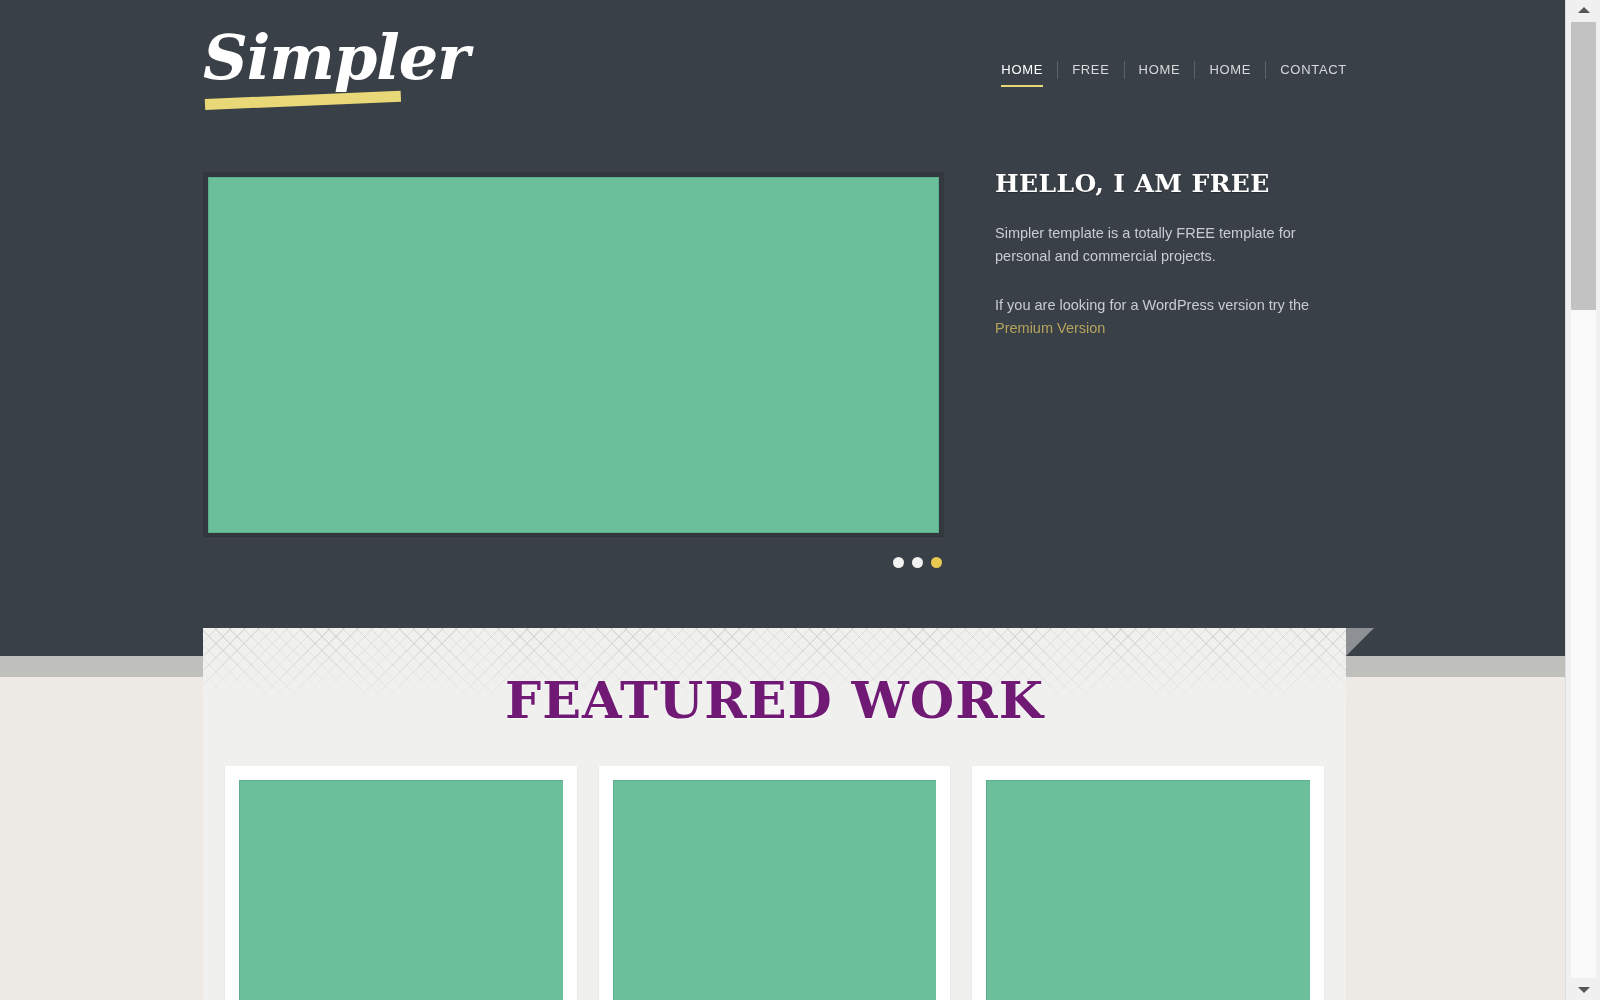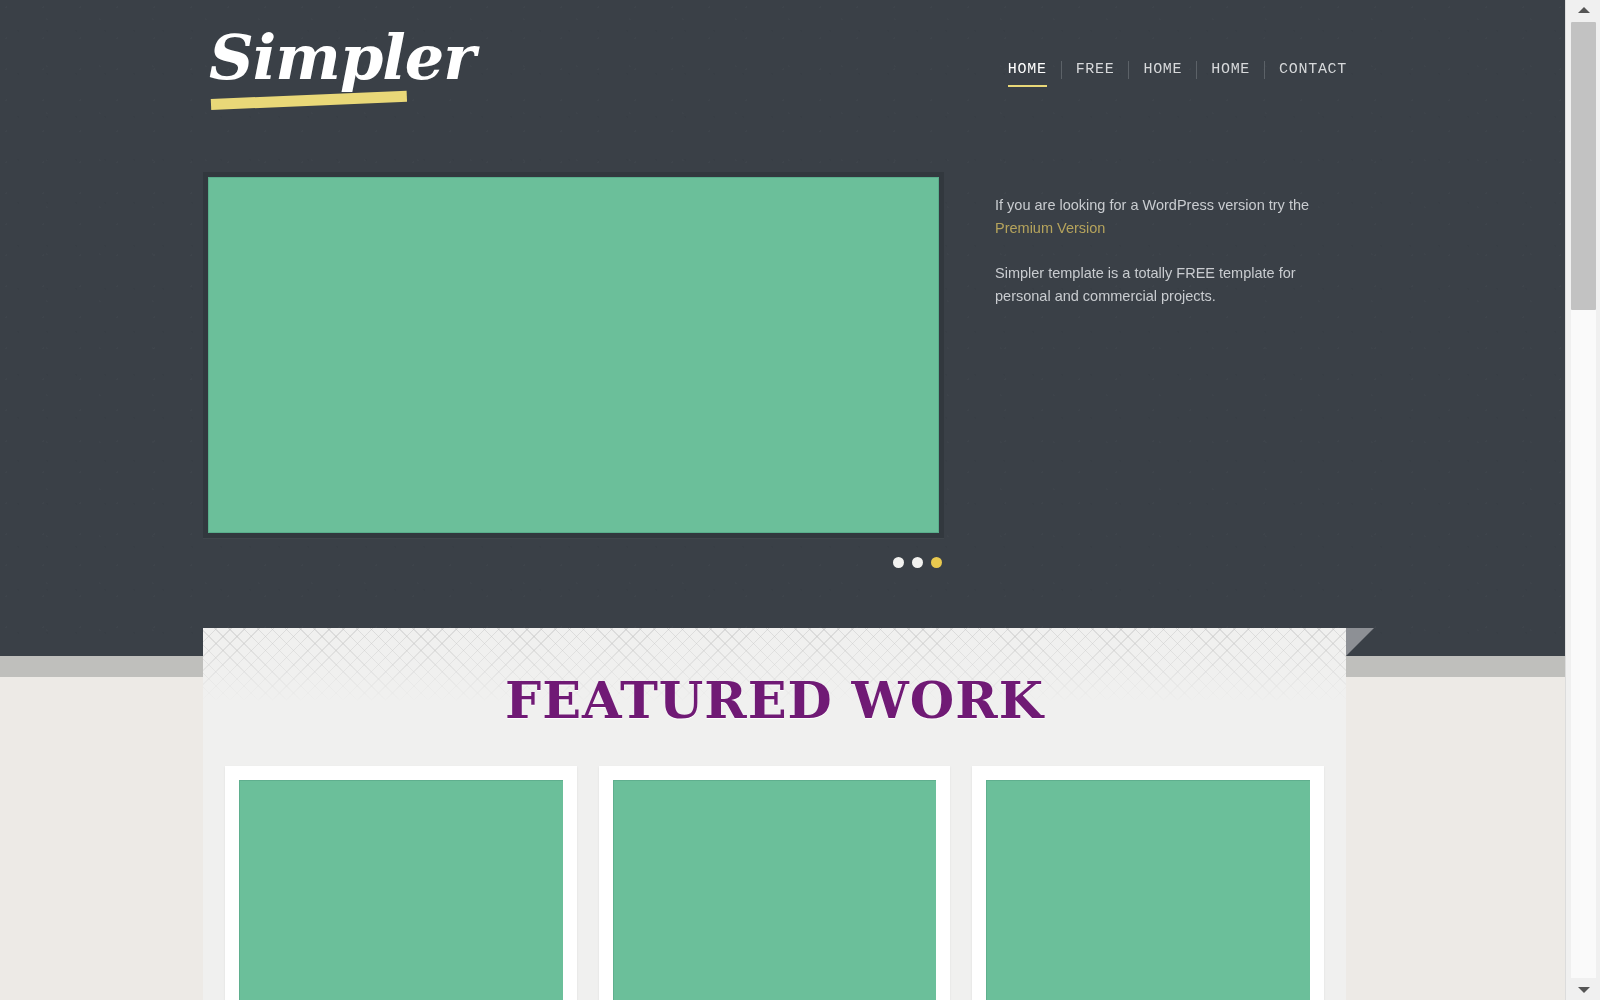--- a/index.html
+++ b/index.html
@@ -45,21 +45,21 @@
     position: absolute;
     left: 0; top: 656px;
     width: 1565px;
     height: 21px;
     background: #bfbfbc;
   }
 
   
   #logo {
     position: absolute;
-    left: 209px; top: 20px;
+    left: 203px; top: 20px;
     width: 210px; height: 90px;
   }
   #logo-word {
     position: absolute;
     left: 0; top: 0;
     font-family: "DejaVu Serif", "Liberation Serif", serif;
     font-style: italic;
     font-weight: bold;
     font-size: 62px;
     line-height: 76px;
@@ -80,28 +80,27 @@
   #nav {
     position: absolute;
     right: 218px;
     top: 60px;
     display: flex;
     align-items: center;
   }
   .nav-item {
     position: relative;
     color: #d7d9db;
-    font-size: 15px;
+    font-size: 13px;
     letter-spacing: .7px;
     padding: 0 14px;
     text-decoration: none;
     white-space: nowrap;
     cursor: pointer;
     line-height: 20px;
-    font-family: Liberation Mono, monospace;
   }
   .nav-item:first-child { padding-left: 0; }
   .nav-item:last-child { padding-right: 0; text-align: center; }
   .nav-sep {
     width: 1px;
     height: 18px;
     background: #5c6268;
   }
   .nav-item.active { color: #ffffff; }
   .nav-item.active::after {
@@ -311,22 +310,23 @@
     <div id="slider-image"></div>
   </div>
 
   <div id="slider-dots">
     <span class="dot"></span>
     <span class="dot"></span>
     <span class="dot active"></span>
   </div>
 
   <div id="hero-copy">
+    <h1 id="hero-title">HELLO, I AM FREE</h1>
+    <p class="hero-para">Simpler template is a totally FREE template for personal and commercial projects.</p>
     <p class="hero-para second"><span>If you are looking for a WordPress version try the </span><a id="premium-link">Premium Version</a></p>
-    <p class="hero-para">Simpler template is a totally FREE template for personal and commercial projects.</p>
   </div>
 
   <div id="ribbon-fold-right"></div>
 
   <section id="featured">
     <div id="featured-texture"></div>
     <h2 id="featured-title">FEATURED WORK</h2>
 
     <div id="work-grid">
       <div class="work-card">

